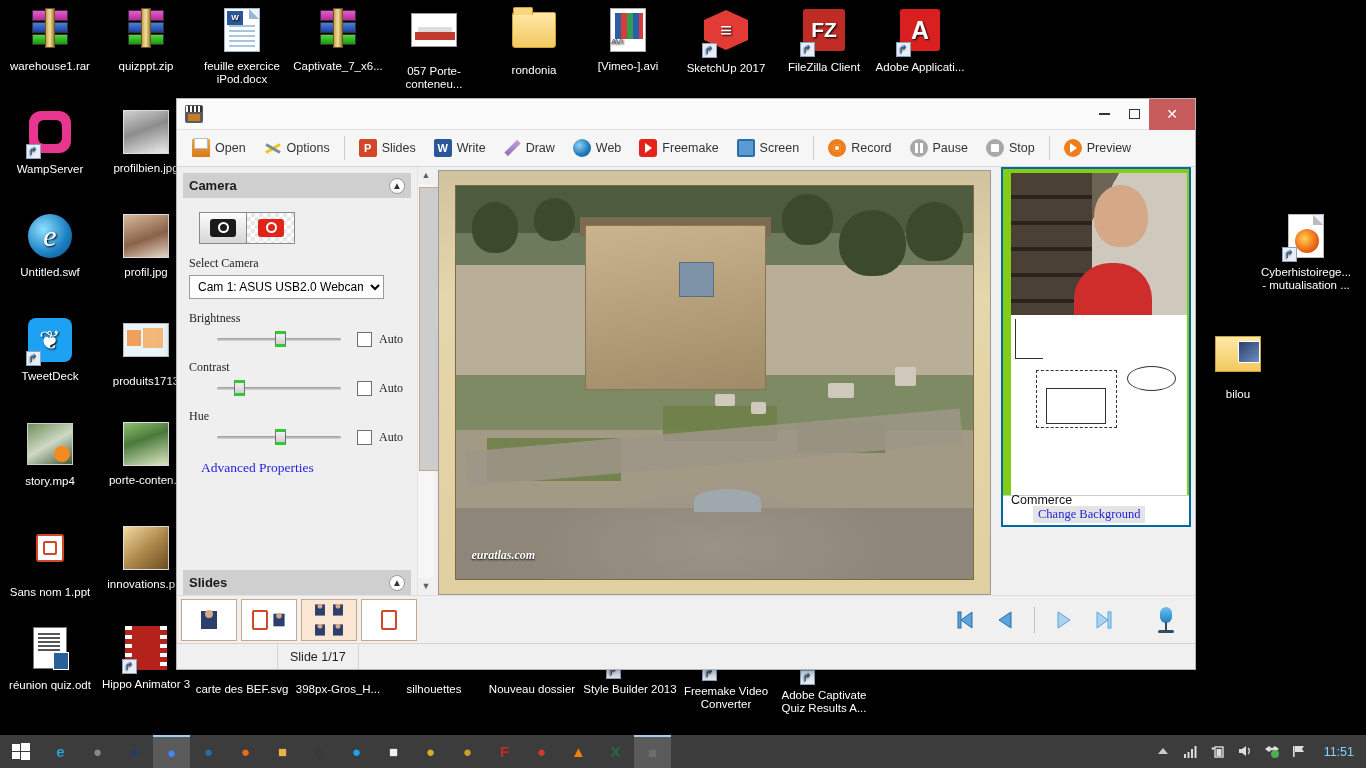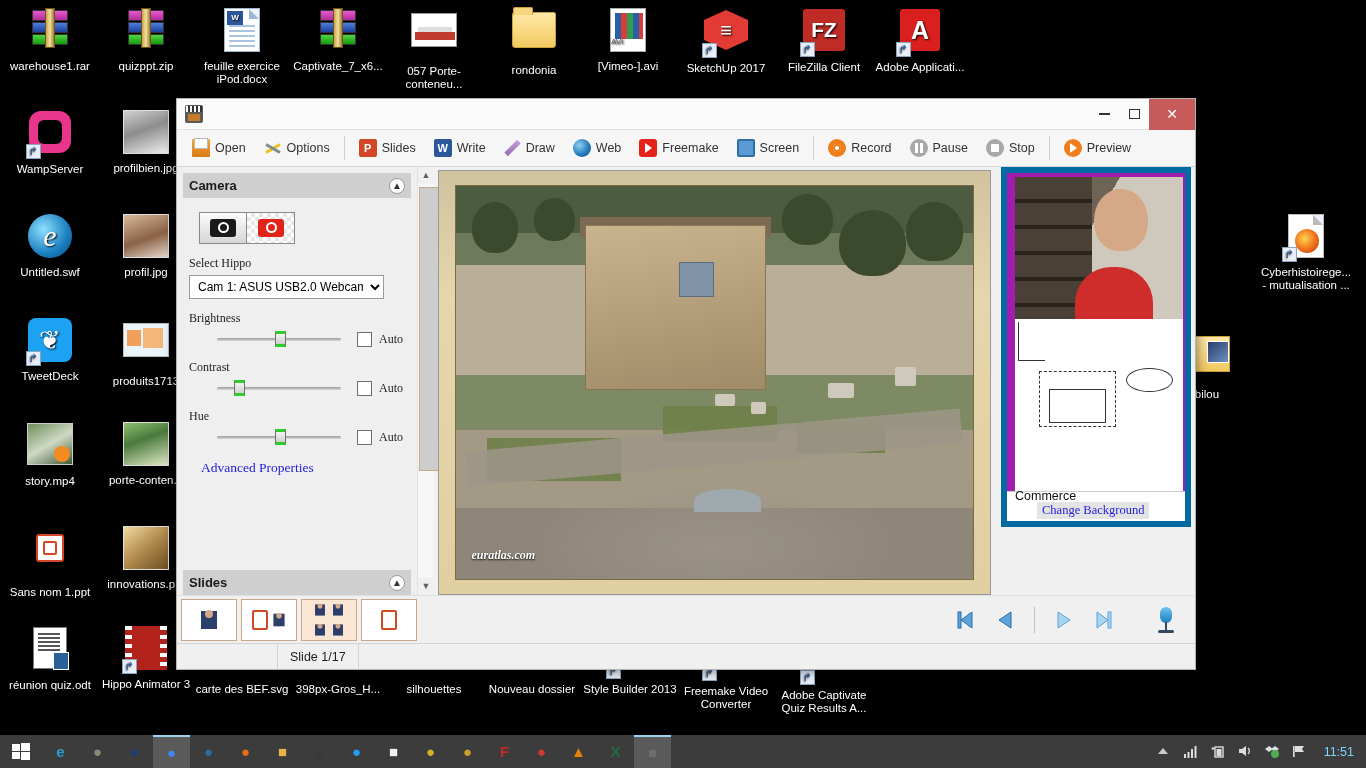--- a/index.html
+++ b/index.html
@@ -305,21 +305,21 @@
      background:#9e9788; transform:rotate(-5deg); opacity:.85; }
   .forum .grass{ position:absolute; background:#6f8049; opacity:.9; }
   .forum .rubble{ position:absolute; background:#cfc9bc; border-radius:2px; }
   .forum .dome{ position:absolute; left:46%; top:77%; width:13%; height:6%;
      background:#9fa9ad; border-radius:50% 50% 0 0; }
   .forum .wm{ position:absolute; left:3%; bottom:4%; font-family:"Liberation Serif",serif;
      font-style:italic; font-weight:bold; font-size:12px; color:#fff; text-shadow:0 1px 2px #000; }
 
   
   #rightcol{ width:190px; margin:0 4px 0 4px; display:flex; flex-direction:column; }
-  #camview{ height:360px; background:#a21caf; border:6px solid #0369a1; position:relative;
+  #camview{ height:360px; background:#84cc16; border:2px solid #0369a1; position:relative;
      overflow:hidden; }
   .webcam{ position:absolute; left:8px; top:4px; right:2px; height:142px;
      background:linear-gradient(120deg,#6d6456 0 42%,#cfc9bd 42% 100%); overflow:hidden; }
   .webcam .shelf{ position:absolute; left:0; top:0; width:46%; height:100%;
      background:repeating-linear-gradient(180deg,#4a4036 0 22px,#2b241d 22px 26px); }
   .webcam .head{ position:absolute; left:47%; top:12px; width:54px; height:62px;
      border-radius:50% 50% 45% 45%; background:#d5a887; }
   .webcam .body{ position:absolute; left:36%; bottom:0; width:78px; height:52px;
      border-radius:36px 36px 0 0; background:#cf2c2c; }
   .board{ position:absolute; left:8px; top:146px; right:2px; bottom:28px; background:#fff; }
@@ -592,21 +592,21 @@
       </div>
       <div class="dicon" style="left: 1258px; top: 212px;">
         <div class="glyph">
           <div class="firefoxdoc">
             <em></em>
           </div>
           <span class="shortcut"></span>
         </div>
         <span class="lbl">Cyberhistoirege... - mutualisation ...</span>
       </div>
-      <div class="dicon" style="left: 1159px; top: 330px; text-align: center;">
+      <div class="dicon" style="left: 1190px; top: 330px; text-align: center;">
         <div class="glyph">
           <div class="biloufolder">
             <em></em>
           </div>
         </div>
         <span class="lbl">bilou</span>
       </div>
     </div>
 </div>
 
@@ -690,21 +690,21 @@
       <div class="cam-body">
         <div class="cambtns">
           <div class="cambtn a">
             <span class="camglyph black"></span>
           </div>
           <div class="cambtn b">
             <span class="camglyph red"></span>
           </div>
         </div>
 
-        <div class="flbl">Select Hippo</div>
+        <div class="flbl">Select Camera</div>
         <select class="camsel"><option>Cam 1: ASUS USB2.0 Webcam</option></select>
 
         <div id="slider-list">
             <div style="margin-top: 12px;">
               <div class="flbl">Brightness</div>
               <div class="sliderow">
                 <div class="slider">
                   <div class="track"></div>
                   <div class="thumb" style="left: 47%;"></div>
                 </div>

